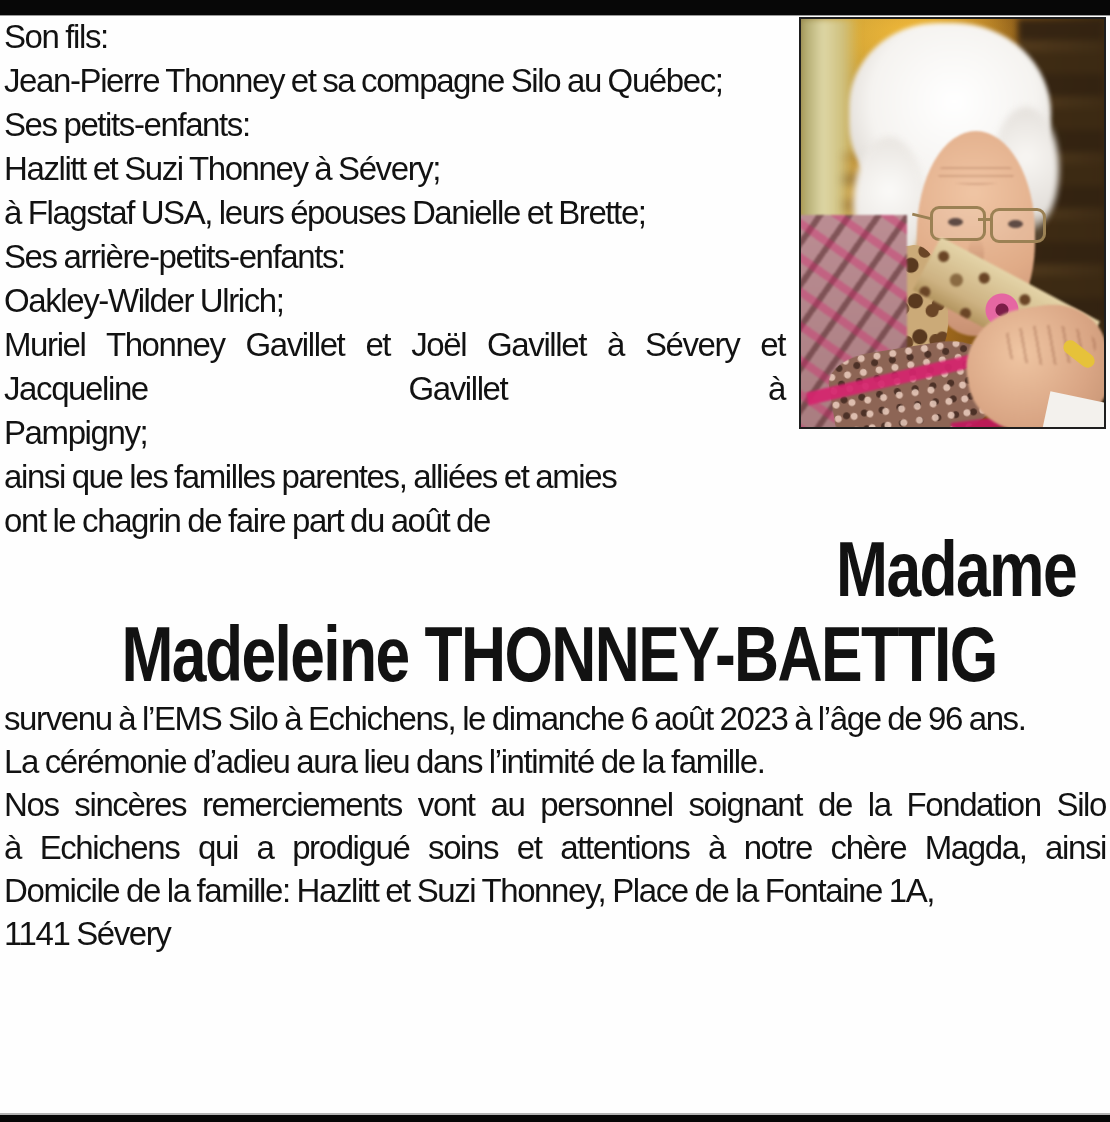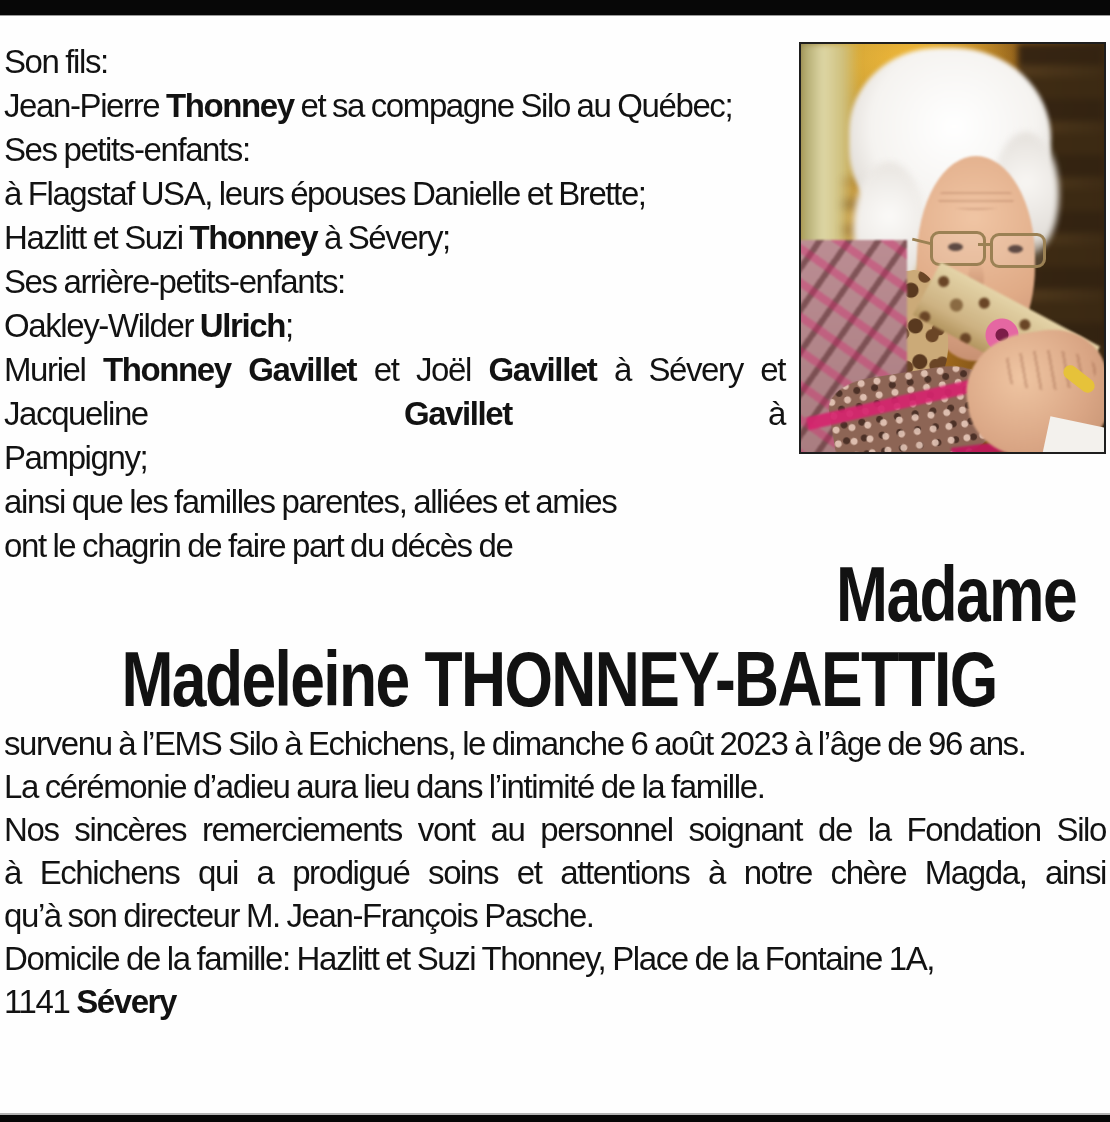--- a/index.html
+++ b/index.html
@@ -2,28 +2,28 @@
 <html lang="fr"><head>
 <meta charset="utf-8">
 <style>
   html,body{margin:0;padding:0;background:#ffffff;}
   .page{
     position:relative;width:1110px;height:1122px;overflow:hidden;background:#fefefe;
     font-family:"Liberation Sans", sans-serif;color:#121212;
   }
   .bar-top{position:absolute;top:0;left:0;right:0;height:15px;background:#070707;border-bottom:1px solid #9a9a9a;}
   .bar-bottom{position:absolute;bottom:0;left:0;right:0;height:7px;background:#070707;border-top:2px solid #b3b3b3;}
-  .content{position:absolute;top:15px;left:4px;right:4px;padding-top:25px;}
+  .content{position:absolute;top:15px;left:4px;right:4px;}
   
   .lines{font-size:33px;letter-spacing:-1.4px;word-spacing:-1px;}
   .family-lines .line{line-height:44px;}
   .detail-lines .line{line-height:43px;}
   .line{white-space:nowrap;}
   .line.justify{white-space:normal;text-align:justify;text-align-last:justify;}
-  .b{font-weight:bold;}
+  .b{font-weight:normal;}
   
   .title-block{text-align:right;margin-top:-16px;}
   .title-line{display:block;font-weight:bold;font-size:78px;line-height:85px;letter-spacing:-2px;}
   .title-line .tspan{display:inline-block;transform:scaleX(0.8);transform-origin:50% 50%;}
   
   .photo-wrap{
     float:right;width:307px;height:412px;margin:2px 0 14px 14px;
     position:relative;overflow:hidden;border:2px solid #1e1e1e;box-sizing:border-box;
     background:#7a5216;
   }
@@ -125,41 +125,40 @@
       <div class="ph ph-hands"></div>
       <div class="ph ph-knuckles"></div>
       <div class="ph ph-band"></div>
       <div class="ph ph-table"></div>
     </div>
 
     <div class="lines family-lines">
         <div class="line"><span>Son fils:</span></div>
         <div class="line"><span>Jean-Pierre </span><span class="b">Thonney</span><span> et sa compagne Silo au Québec;</span></div>
         <div class="line"><span>Ses petits-enfants:</span></div>
+        <div class="line"><span>Hazlitt et Suzi </span><span class="b">Thonney</span><span> à Sévery;</span></div>
         <div class="line"><span>à Flagstaf USA, leurs épouses Danielle et Brette;</span></div>
-        <div class="line"><span>Hazlitt et Suzi </span><span class="b">Thonney</span><span> à Sévery;</span></div>
         <div class="line"><span>Ses arrière-petits-enfants:</span></div>
         <div class="line"><span>Oakley-Wilder </span><span class="b">Ulrich</span><span>;</span></div>
         <div class="line justify"><span>Muriel </span><span class="b">Thonney Gavillet</span><span> et Joël </span><span class="b">Gavillet</span><span> à Sévery et Jacqueline </span><span class="b">Gavillet</span><span> à</span></div>
         <div class="line"><span>Pampigny;</span></div>
         <div class="line"><span>ainsi que les familles parentes, alliées et amies</span></div>
-        <div class="line"><span>ont le chagrin de faire part du décès de</span></div>
+        <div class="line"><span>ont le chagrin de faire part du août de</span></div>
       </div>
 
     <div class="title-block">
       <span class="title-line"><span class="tspan">Madame</span></span>
       <span class="title-line"><span class="tspan">Madeleine THONNEY-BAETTIG</span></span>
     </div>
 
     <div class="lines detail-lines">
         <div class="line"><span>survenu à l’EMS Silo à Echichens, le dimanche 6 août 2023 à l’âge de 96 ans.</span></div>
         <div class="line"><span>La cérémonie d’adieu aura lieu dans l’intimité de la famille.</span></div>
         <div class="line justify"><span>Nos sincères remerciements vont au personnel soignant de la Fondation Silo</span></div>
         <div class="line justify"><span>à Echichens qui a prodigué soins et attentions à notre chère Magda, ainsi</span></div>
-        <div class="line"><span>qu’à son directeur M. Jean-François Pasche.</span></div>
         <div class="line"><span>Domicile de la famille: Hazlitt et Suzi Thonney, Place de la Fontaine 1A,</span></div>
         <div class="line" style=""><span>1141 </span><span class="b">Sévery</span></div>
       </div>
 
   </div>
 
   <div class="bar-bottom"></div>
 </div>
 
 </body></html>

